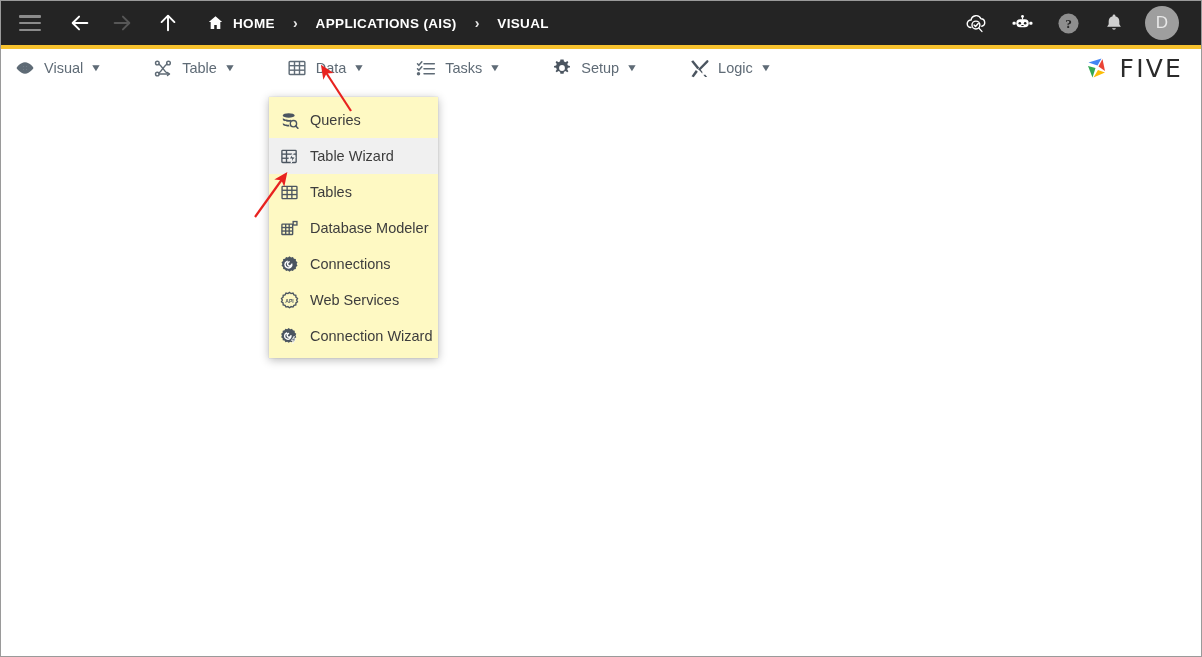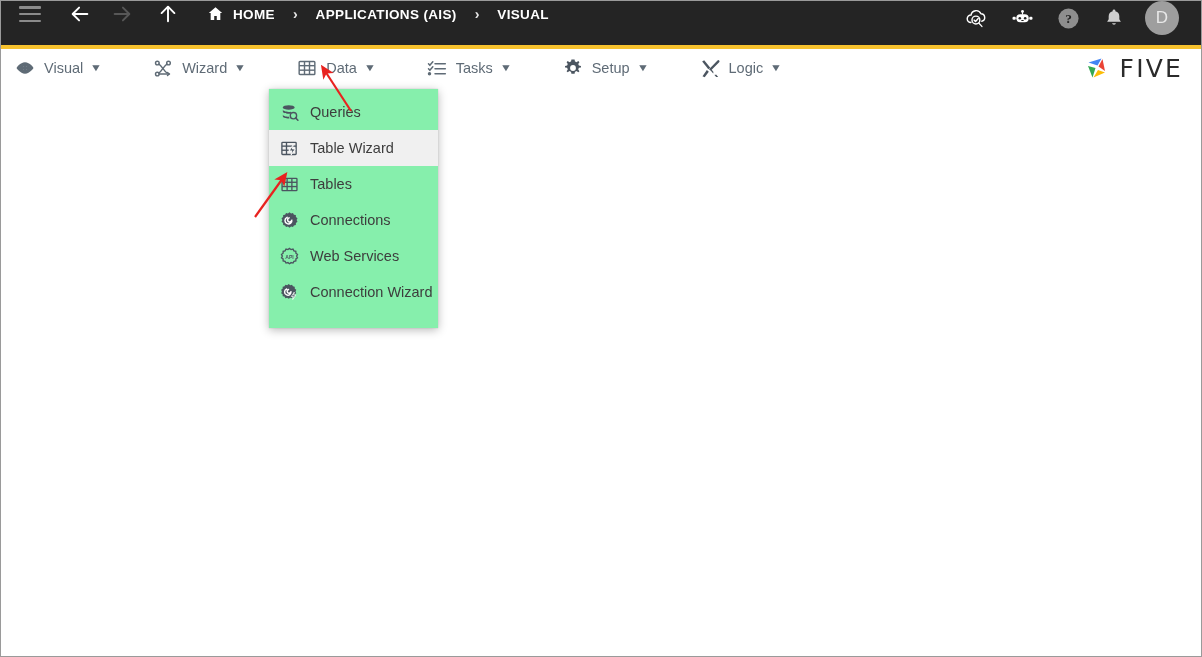--- a/index.html
+++ b/index.html
@@ -20,21 +20,21 @@
     border: 1px solid #9a9a9a;
     overflow: hidden;
   }
 
   
   .topbar {
     position: relative;
     height: 44px;
     background: #242424;
     display: flex;
-    align-items: flex-start;
+    align-items: center;
     padding: 0 14px 0 18px;
   }
   .topbar-left {
     display: flex;
     align-items: center;
     flex: 1 1 auto;
     min-width: 0;
   }
   .topbar-right {
     display: flex;
@@ -177,25 +177,25 @@
     letter-spacing: 2.2px;
     color: #2b2b2b;
     font-family: "DejaVu Sans", sans-serif;
     font-weight: 400;
   }
 
   
   .dropdown {
     position: absolute;
     left: 268px;
-    top: 88px;
+    top: 96px;
     width: 169px;
-    background: #86efac;
+    background: #fef9c3;
     box-shadow: 0 2px 9px rgba(0,0,0,0.28), 0 0 1px rgba(0,0,0,0.22);
-    padding: 5px 0 18px 0;
+    padding: 5px 0 4px 0;
     z-index: 40;
   }
   .dd-item {
     display: flex;
     align-items: center;
     height: 36px;
     padding-left: 9px;
     color: #3d3d3d;
     font-size: 14.5px;
     cursor: pointer;
@@ -357,21 +357,21 @@
         <svg width="21" height="21" viewBox="0 0 24 24" fill="none" stroke="#5f6b76" stroke-width="1.7" stroke-linecap="round">
           <circle cx="5.2" cy="5.4" r="2.2"></circle>
           <circle cx="18.6" cy="5.4" r="2.2"></circle>
           <circle cx="5.2" cy="18.6" r="2.2"></circle>
           <path d="M7.1 6.7 C11 9.2 12.6 14.6 16.8 17.4"></path>
           <path d="M16.7 6.7 C12.8 9.2 11.2 14.6 7.1 17.4"></path>
           <path d="M7.4 18.6 H19.4"></path>
           <path d="M17.4 16.7 L19.6 18.6 L17.4 20.5"></path>
         </svg>
       </span>
-      <span class="mi-label">Wizard</span>
+      <span class="mi-label">Table</span>
       <span class="caret">▼</span>
     </div>
 
     <div class="menu-item">
       <span class="mi-icon">
         <svg width="20" height="20" viewBox="0 0 24 24" fill="none" stroke="#5f6b76" stroke-width="1.7">
           <rect x="2.6" y="4.2" width="18.8" height="15.6" rx="1"></rect>
           <line x1="2.6" y1="9.2" x2="21.4" y2="9.2"></line>
           <line x1="2.6" y1="14.6" x2="21.4" y2="14.6"></line>
           <line x1="9" y1="4.2" x2="9" y2="19.8"></line>
@@ -471,20 +471,33 @@
           <rect x="2.6" y="4.2" width="18.8" height="15.6" rx="1"></rect>
           <line x1="2.6" y1="9.2" x2="21.4" y2="9.2"></line>
           <line x1="2.6" y1="14.6" x2="21.4" y2="14.6"></line>
           <line x1="9" y1="4.2" x2="9" y2="19.8"></line>
           <line x1="15" y1="4.2" x2="15" y2="19.8"></line>
         </svg>
       </span>
       <span>Tables</span>
     </div>
 
+    <div class="dd-item">
+      <span class="dd-icon">
+        <svg width="19" height="19" viewBox="0 0 24 24" fill="none" stroke="#4b5560" stroke-width="1.7">
+          <rect x="2.4" y="6.4" width="13.6" height="13.2" rx="0.8"></rect>
+          <line x1="2.4" y1="10.8" x2="16.0" y2="10.8"></line>
+          <line x1="2.4" y1="15.2" x2="16.0" y2="15.2"></line>
+          <line x1="7.2" y1="6.4" x2="7.2" y2="19.6"></line>
+          <line x1="11.6" y1="6.4" x2="11.6" y2="19.6"></line>
+          <rect x="16.6" y="3.2" width="4.8" height="4.4"></rect>
+        </svg>
+      </span>
+      <span>Database Modeler</span>
+    </div>
 
     <div class="dd-item">
       <span class="dd-icon">
         <svg width="19" height="19" viewBox="0 0 24 24" fill="#4b5560">
           <path d="M12 1.6 l2.0 1.5 l2.4 -0.6 l1.2 2.1 l2.4 0.6 l0.1 2.5 l2.0 1.5 l-1.1 2.2 l1.1 2.2 l-2.0 1.5 l-0.1 2.5 l-2.4 0.6 l-1.2 2.1 l-2.4 -0.6 l-2.0 1.5 l-2.0 -1.5 l-2.4 0.6 l-1.2 -2.1 l-2.4 -0.6 l-0.1 -2.5 l-2.0 -1.5 l1.1 -2.2 l-1.1 -2.2 l2.0 -1.5 l0.1 -2.5 l2.4 -0.6 l1.2 -2.1 l2.4 0.6 Z"></path>
           <path d="M9.0 8.0 a4.3 4.3 0 0 0 0 8.0 a4.3 4.3 0 0 0 5.8 -5.0 a2.6 2.6 0 1 1 -3.3 -2.3" fill="none" stroke="#ffffff" stroke-width="1.9" stroke-linecap="round"></path>
         </svg>
       </span>
       <span>Connections</span>
     </div>

